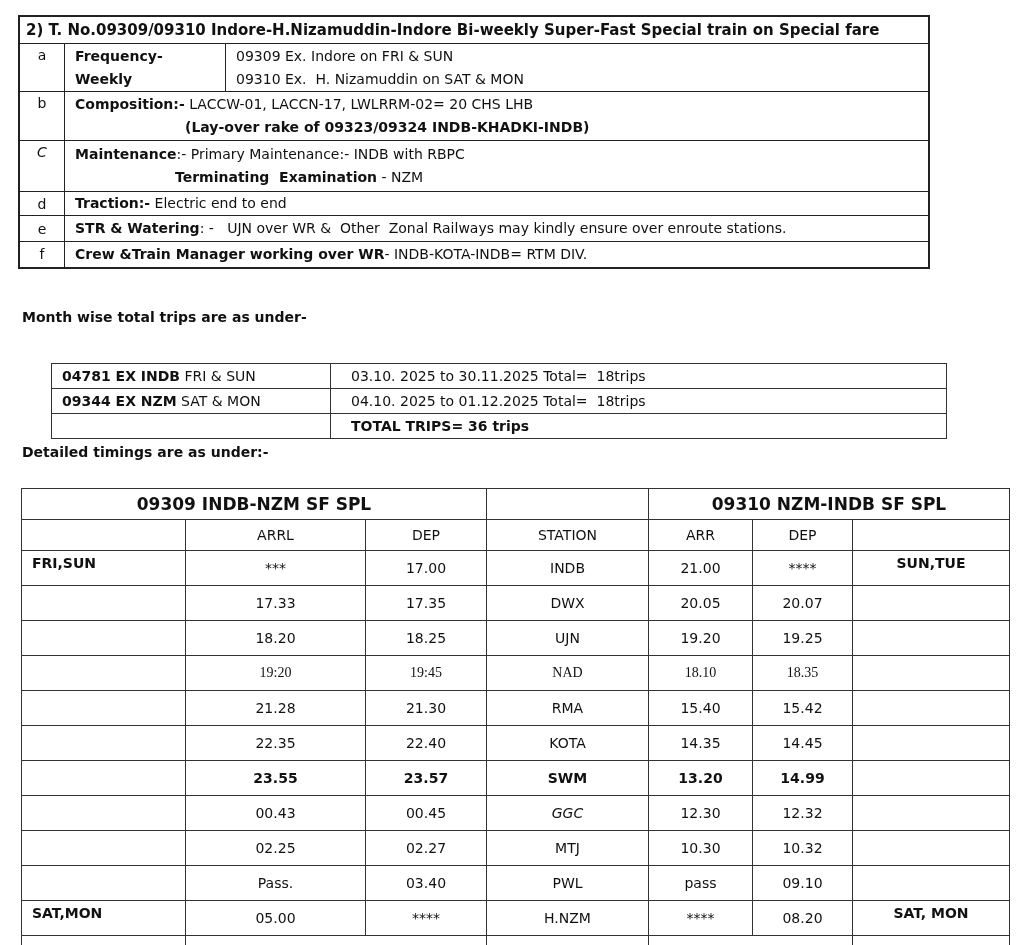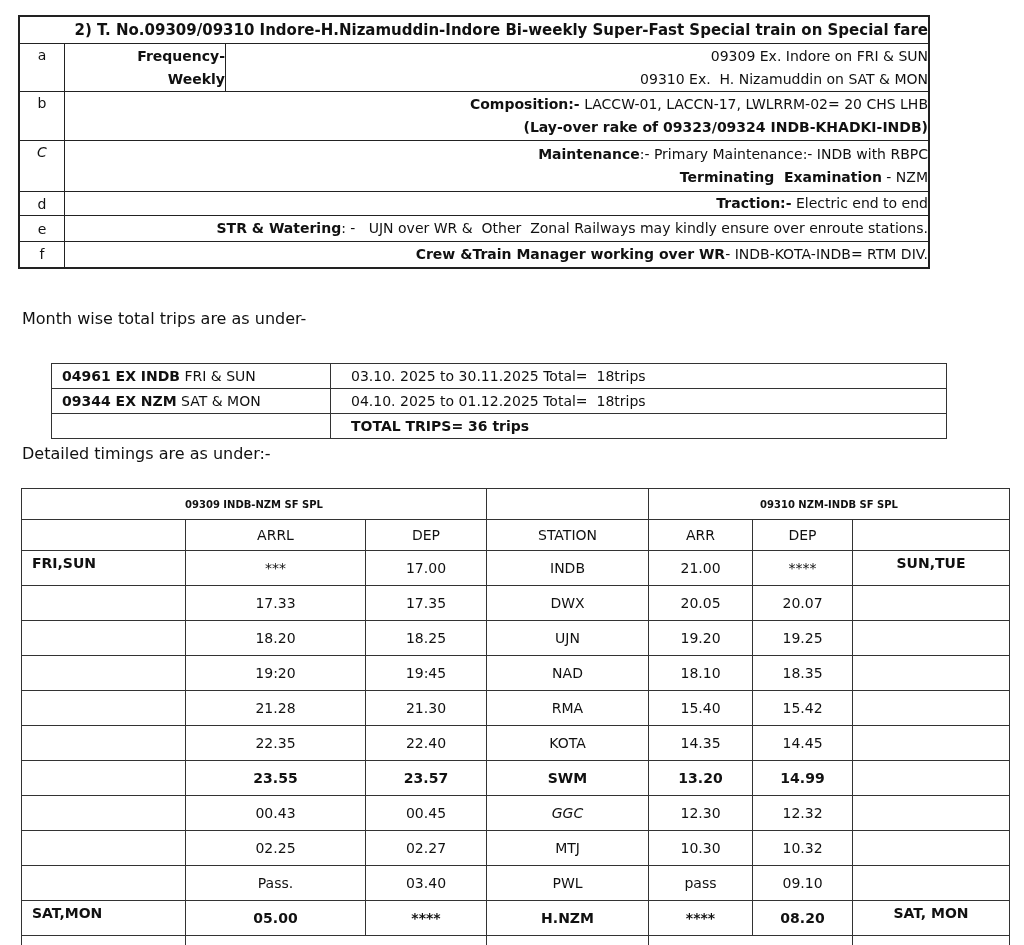--- a/index.html
+++ b/index.html
@@ -4,42 +4,42 @@
 <style>
   html, body { margin: 0; padding: 0; background: #ffffff; }
   body { width: 1024px; height: 945px; position: relative; overflow: hidden;
          font-family: "DejaVu Sans", sans-serif; color: #111; }
   .abs { position: absolute; }
   table { border-collapse: collapse; }
   td { padding: 0; vertical-align: middle; }
 
   
   #info { left: 18px; top: 15px; width: 912px; border: 2px solid #222; font-size: 14px; }
-  #info td { border: 1.5px solid #222; text-align: right; }
+  #info td { border: 1.5px solid #222; }
   #info .hdr { font-weight: bold; height: 26px; padding-left: 6px; font-size: 15px; }
   #info .lbl { width: 44px; text-align: center; vertical-align: top; padding-top: 3px; }
   #info .ln { line-height: 23px; padding-left: 10px; }
   #info b { font-weight: bold; }
   .ind { padding-left: 110px; }
 
-  .note { font-weight: normal; font-size: 16px; left: 22px; }
+  .note { font-weight: bold; font-size: 14px; left: 22px; }
 
   
   #trips { left: 51px; top: 363px; width: 896px; font-size: 14px; border: 1.5px solid #333; }
   #trips td { border: 1.5px solid #333; height: 24px; }
   #trips .c1 { width: 268px; padding-left: 10px; }
   #trips .c2 { padding-left: 20px; }
 
   
   #timing { left: 21px; top: 488px; width: 988px; font-size: 14px; border: 1.5px solid #333; table-layout: fixed; }
   #timing td { border: 1.5px solid #333; text-align: center; height: 30px; }
-  #timing .title { font-weight: bold; font-size: 10px; }
+  #timing .title { font-weight: bold; font-size: 17px; }
   #timing .day { text-align: left; padding-left: 10px; font-weight: bold; vertical-align: top; padding-top: 4px; }
   #timing .dayr { font-weight: bold; vertical-align: top; padding-top: 4px; margin-top: 20px; }
-  #timing .bold { font-weight: bold; }
+  #timing .bold { font-weight: normal; }
 </style>
 </head>
 <body>
 
 <table id="info" class="abs">
   <tbody>
       <tr>
     <td colspan="3" class="hdr">2) T. No.09309/09310 Indore-H.Nizamuddin-Indore Bi-weekly Super-Fast Special train on Special fare</td>
   </tr>
   <tr style="height:48px">
@@ -80,21 +80,21 @@
     <td colspan="2" class="ln"><b>Crew &amp;Train Manager working over WR</b><span>- INDB-KOTA-INDB= RTM DIV.</span></td>
   </tr>
 </tbody>
   </table>
 
 <div class="abs note" style="top:309px">Month wise total trips are as under-</div>
 
 <table id="trips" class="abs">
   <tbody>
       <tr>
-    <td class="c1"><b>04961 EX INDB</b><span> FRI &amp; SUN</span></td>
+    <td class="c1"><b>04781 EX INDB</b><span> FRI &amp; SUN</span></td>
     <td class="c2" style="white-space:pre">03.10. 2025 to 30.11.2025 Total=  18trips</td>
   </tr>
   <tr>
     <td class="c1"><b>09344 EX NZM</b><span> SAT &amp; MON</span></td>
     <td class="c2" style="white-space:pre">04.10. 2025 to 01.12.2025 Total=  18trips</td>
   </tr>
   <tr>
     <td class="c1"></td>
     <td style="padding-left:20px; font-weight:bold">TOTAL TRIPS= 36 trips</td>
   </tr>
@@ -150,21 +150,21 @@
       </tr>
       <tr style="height: 31.6px;">
         <td class="day"></td>
         <td>18.20</td>
         <td>18.25</td>
         <td>UJN</td>
         <td>19.20</td>
         <td>19.25</td>
         <td class="dayr"></td>
       </tr>
-      <tr style="height: 31.6px;">
+      <tr style="height: 31.6px; font-family: Liberation Serif, serif;">
         <td class="day"></td>
         <td>19:20</td>
         <td>19:45</td>
         <td>NAD</td>
         <td>18.10</td>
         <td>18.35</td>
         <td class="dayr"></td>
       </tr>
       <tr style="height: 31.6px;">
         <td class="day"></td>

